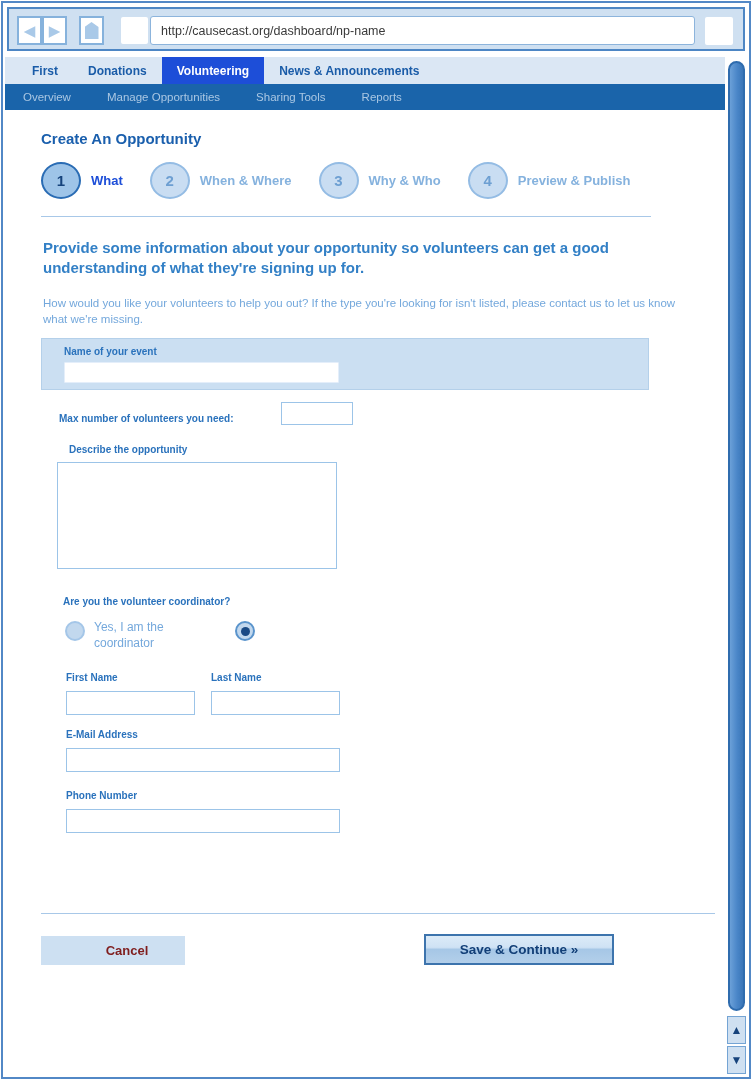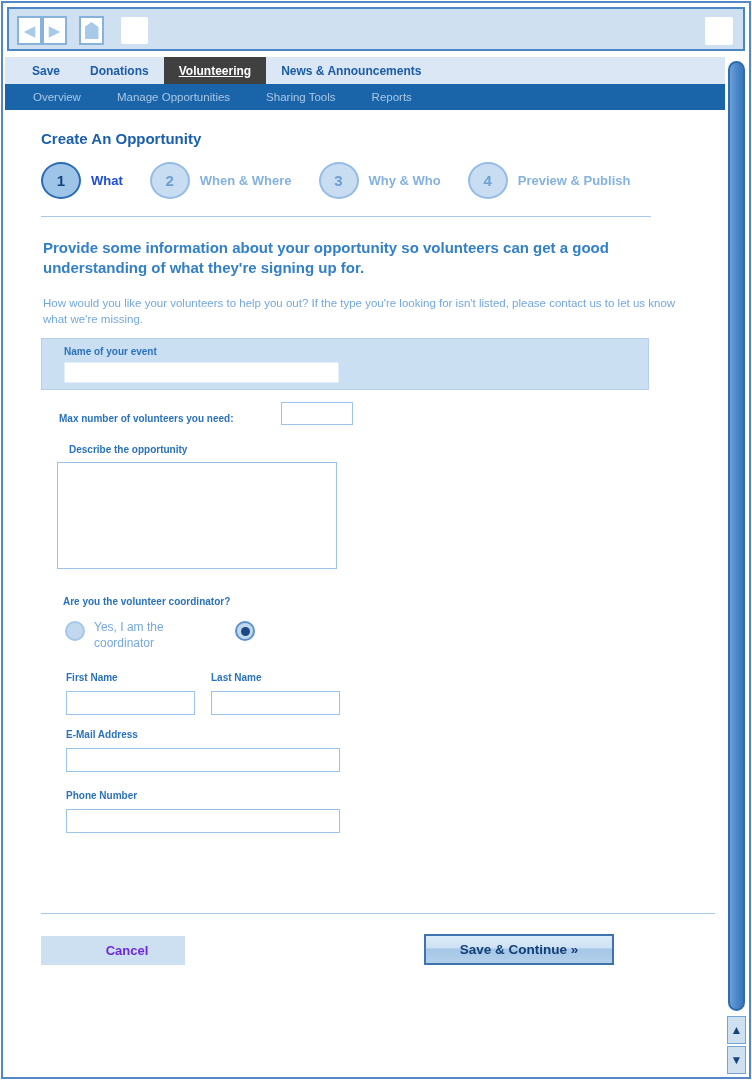--- a/index.html
+++ b/index.html
@@ -23,23 +23,23 @@
   .url-field { position:absolute; left:141px; top:7px; right:48px; height:29px; background:#fff;
                border:1px solid #8cb4dc; border-radius:3px; font-size:12.5px; color:#3a3a3a;
                padding:0 10px; font-family:"Liberation Sans", sans-serif; }
   .tool-right-box { position:absolute; right:10px; top:8px; width:28px; height:28px; background:#fff; border-radius:2px; }
 
   
   .tabbar { position:absolute; left:2px; top:54px; right:24px; height:27px;
             background:#dbe7f4; display:flex; align-items:stretch; padding-left:12px; }
   .tab { display:flex; align-items:center; padding:0 15px; font-size:12px; font-weight:bold;
          color:#1a5ca8; cursor:default; }
-  .tab.active { background:#404040; color:#fff;text-decoration:underline; }
+  .tab.active { background:#1d4ed8; color:#fff; }
   .subnav { position:absolute; left:2px; top:81px; right:24px; height:26px;
-            background:#1a64aa; display:flex; align-items:center; gap:36px; padding-left:28px; }
+            background:#1a64aa; display:flex; align-items:center; gap:36px; padding-left:18px; }
   .subnav-item { font-size:11.5px; color:#aac7e3; }
 
   
   .scrollbar { position:absolute; top:54px; right:2px; bottom:2px; width:21px; background:#fff; }
   .scroll-thumb { position:absolute; left:2px; top:4px; width:17px; height:950px;
                   background:#4a86c8; border:2px solid #2f6cae; border-radius:9px;
                   background:linear-gradient(90deg,#6ba0d8 0%,#4a86c8 55%,#3a76b8 100%); }
   .scroll-btn { position:absolute; left:1px; width:19px; height:28px; background:#cfe0f1;
                 border:1px solid #74a4d4; display:flex; align-items:center; justify-content:center;
                 font-size:12px; color:#16437c; }
@@ -105,21 +105,21 @@
   .in-first { position:absolute; left:61px; top:581px; width:129px; }
   .in-last  { position:absolute; left:206px; top:581px; width:129px; }
   .lbl-email { position:absolute; left:61px; top:619px; }
   .in-email  { position:absolute; left:61px; top:638px; width:274px; }
   .lbl-phone { position:absolute; left:61px; top:680px; }
   .in-phone  { position:absolute; left:61px; top:699px; width:274px; }
 
   .divider-bottom { position:absolute; left:36px; top:803px; width:674px; height:0; border-top:1px solid #a8c8e8; }
 
   .btn-cancel { position:absolute; left:36px; top:826px; width:144px; height:29px;
-                background:#cde0f2; border:none; font-size:13px; font-weight:bold; color:#6d28d9;
+                background:#cde0f2; border:none; font-size:13px; font-weight:bold; color:#7f1d1d;
                 font-family:"Liberation Sans", sans-serif;padding-left:28px; }
   .btn-save { position:absolute; left:419px; top:824px; width:190px; height:31px;
               background:linear-gradient(#dcebf8 0%,#cfe2f4 42%,#a6c7e6 50%,#b3cfea 100%);
               border:2px solid #3d74ad; font-size:13.5px; font-weight:bold; color:#123f77;
               font-family:"Liberation Sans", sans-serif; }
 </style>
 </head>
 <body>
 
 <div class="window">
@@ -128,25 +128,26 @@
     <div class="nav-btn" id="btn-back">
       <span class="tri">◀</span>
     </div>
     <div class="nav-btn" id="btn-fwd">
       <span class="tri">▶</span>
     </div>
     <div class="nav-btn" id="btn-home">
       <span class="home-shape"></span>
     </div>
     <div class="favicon-box"></div>
+    <input class="url-field" value="http://causecast.org/dashboard/np-name" style="">
     <div class="tool-right-box"></div>
   </div>
 
   <div class="tabbar">
-    <div class="tab">Save</div>
+    <div class="tab">First</div>
     <div class="tab">Donations</div>
     <div class="tab active">Volunteering</div>
     <div class="tab">News &amp; Announcements</div>
   </div>
 
   <div class="subnav">
     <div class="subnav-item">Overview</div>
     <div class="subnav-item">Manage Opportunities</div>
     <div class="subnav-item">Sharing Tools</div>
     <div class="subnav-item">Reports</div>

